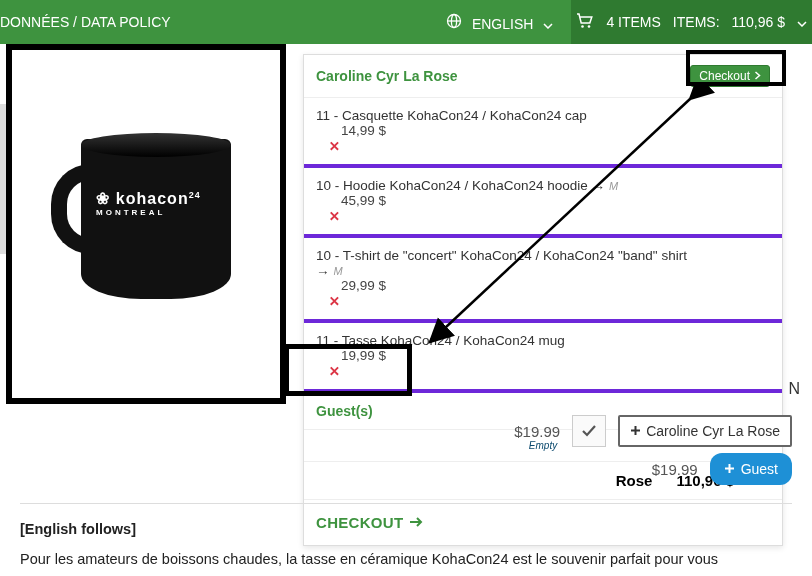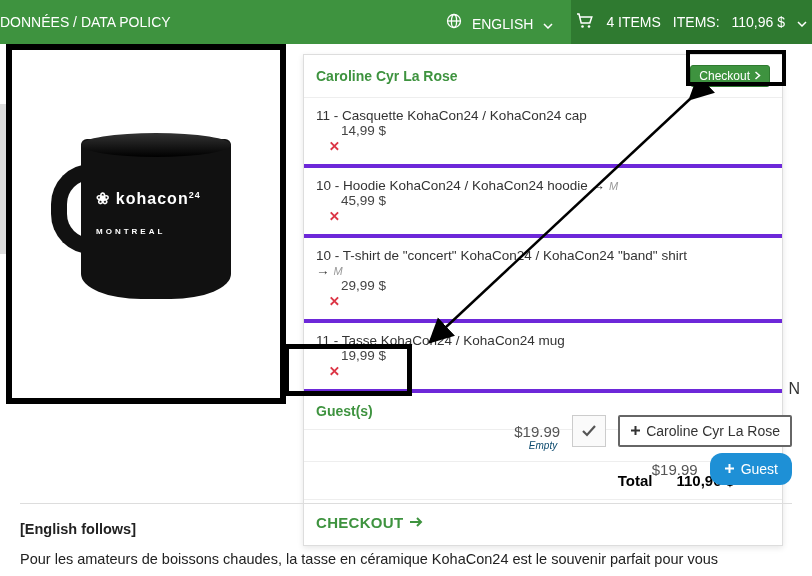--- a/index.html
+++ b/index.html
@@ -12,21 +12,21 @@
   .main{position:relative;height:532px;}
   .bgshade{position:absolute;left:8px;top:0;width:12px;height:360px;background:#e9e9e9;}
   .bgshade2{position:absolute;left:0;top:60px;width:10px;height:150px;background:#ddd;}
   .mug-wrap{position:absolute;left:6px;top:0;width:280px;height:360px;background:#000;padding:6px;}
   .mug-inner{background:#fff;width:100%;height:100%;position:relative;display:flex;align-items:center;justify-content:center;}
   .mug-body{position:relative;width:190px;height:190px;}
   .mug-cup{position:absolute;left:30px;top:10px;width:150px;height:160px;background:#111;border-radius:6px 6px 40% 40%/6px 6px 25px 25px;}
   .mug-top{position:absolute;left:30px;top:4px;width:150px;height:24px;border-radius:50%;background:linear-gradient(#333,#000);}
   .mug-handle{position:absolute;left:0px;top:35px;width:50px;height:90px;border:16px solid #111;border-right:none;border-radius:40px 0 0 40px;}
   .mug-logo{position:absolute;left:45px;top:60px;color:#fff;font-size:16px;font-weight:bold;letter-spacing:1px;}
-  .mug-logo .small{font-size:8px;letter-spacing:3px;display:block;margin-top:19px;}
+  .mug-logo .small{font-size:8px;letter-spacing:3px;display:block;margin-top:0;}
   .dropdown{position:absolute;left:303px;top:10px;width:480px;background:#fff;border:1px solid #ddd;box-shadow:0 2px 6px rgba(0,0,0,.1);}
   .dd-header{display:flex;align-items:center;justify-content:space-between;padding:10px 12px;border-bottom:1px solid #eee;}
   .dd-name{color:#3e933f;font-weight:bold;font-size:14px;}
   .checkout-small{background:#3e933f;color:#fff;border:1px solid #2f7a30;border-radius:3px;padding:3px 8px;font-size:12px;display:flex;align-items:center;gap:4px;}
   .dd-row{display:flex;align-items:flex-start;padding:10px 12px;border-bottom:4px solid #6d28d9;font-size:13.5px;color:#333;flex-direction:column;}
   .dd-row .label{flex:1;}
   .dd-row .price{width:70px;text-align:right;color:#444;}
   .dd-row .remove{width:24px;text-align:right;color:#dc3545;font-weight:bold;cursor:pointer;}
   .arrow-tag{color:#999;font-style:italic;font-size:11px;margin-left:4px;}
   .guests-h{color:#3e933f;font-weight:bold;padding:10px 12px;font-size:14px;border-bottom:1px solid #eee;}
@@ -142,21 +142,21 @@
     </div>
     <div class="dd-row">
       <span class="label">11 - Tasse KohaCon24 / KohaCon24 mug</span>
       <span class="price">19,99 $</span>
       <span class="remove">✕</span>
     </div>
 
     <div class="guests-h">Guest(s)</div>
     <div class="empty-row">Empty</div>
     <div class="total-row">
-      <span>Total</span>
+      <span>Rose</span>
       <span>110,96 $</span>
     </div>
     <div class="checkout-big">
       <span>CHECKOUT</span>
       <span>
         <svg width="14" height="12" viewBox="0 0 14 12">
             <path d="M1 6h11M8 2l4 4-4 4" stroke="#3e933f" stroke-width="2" fill="none"></path>
           </svg>
       </span>
     </div>

